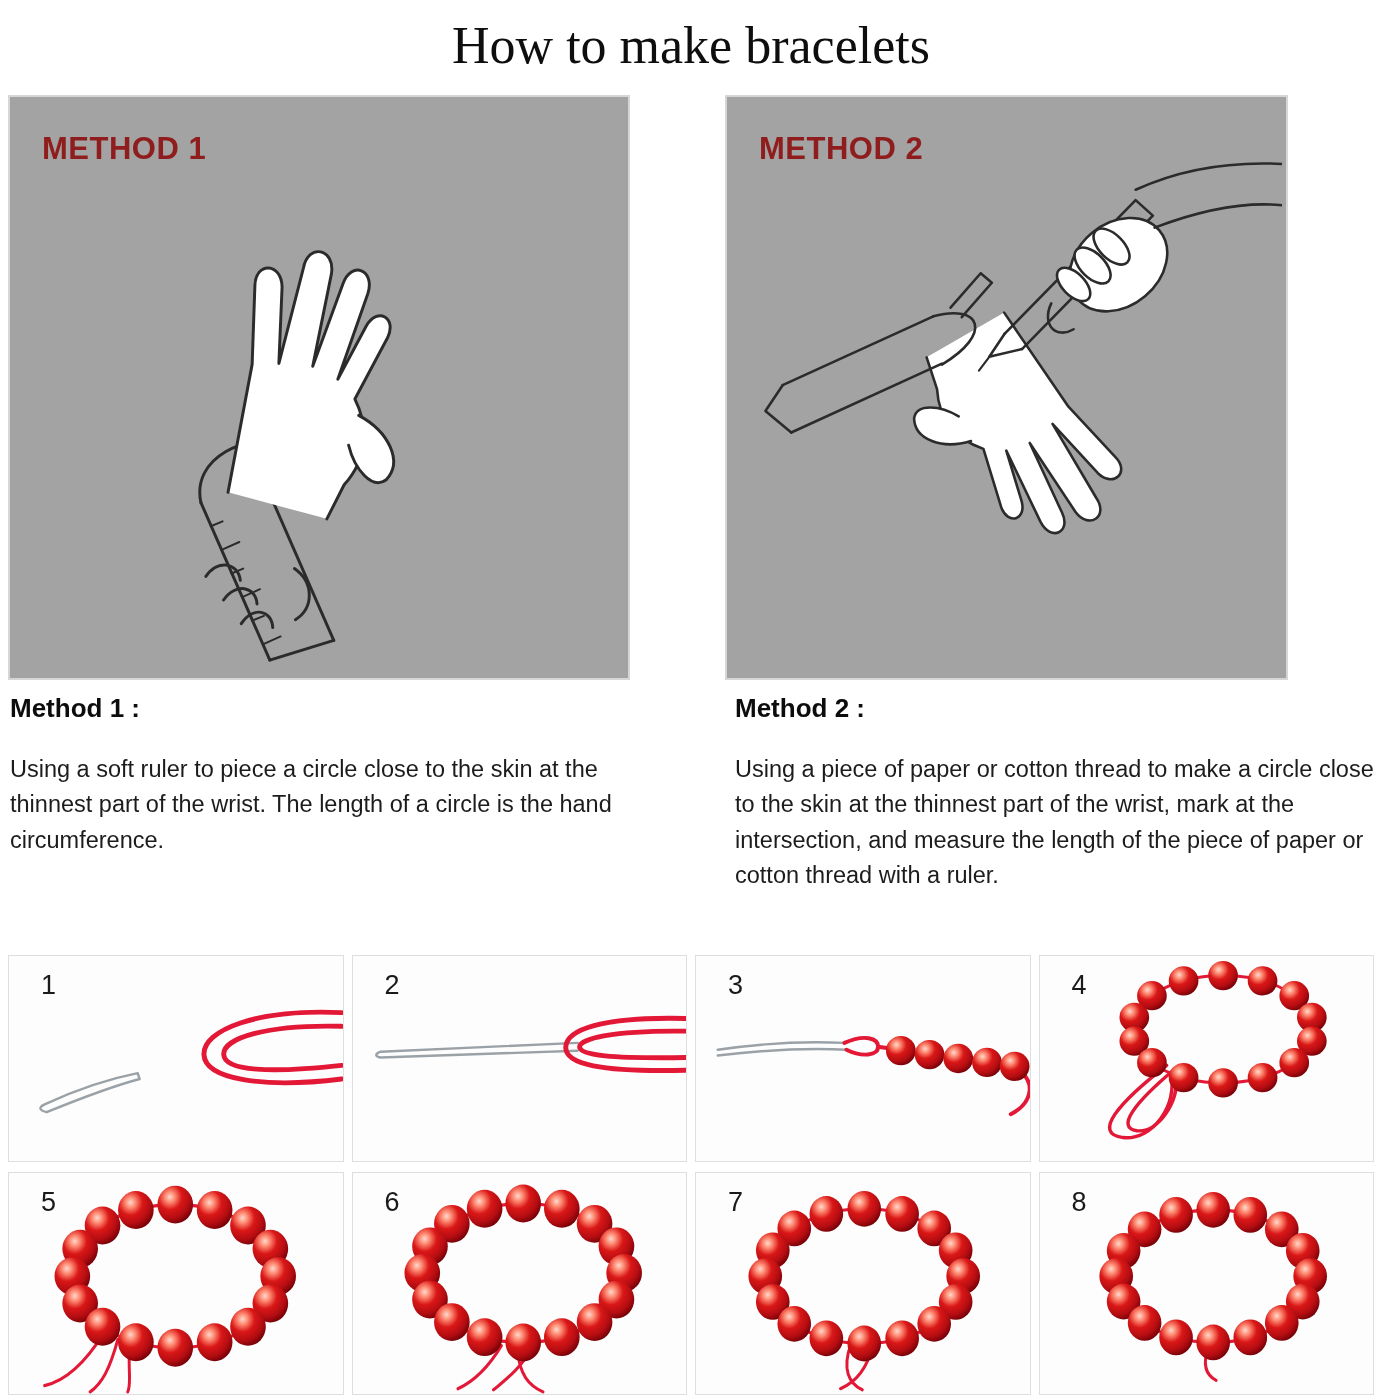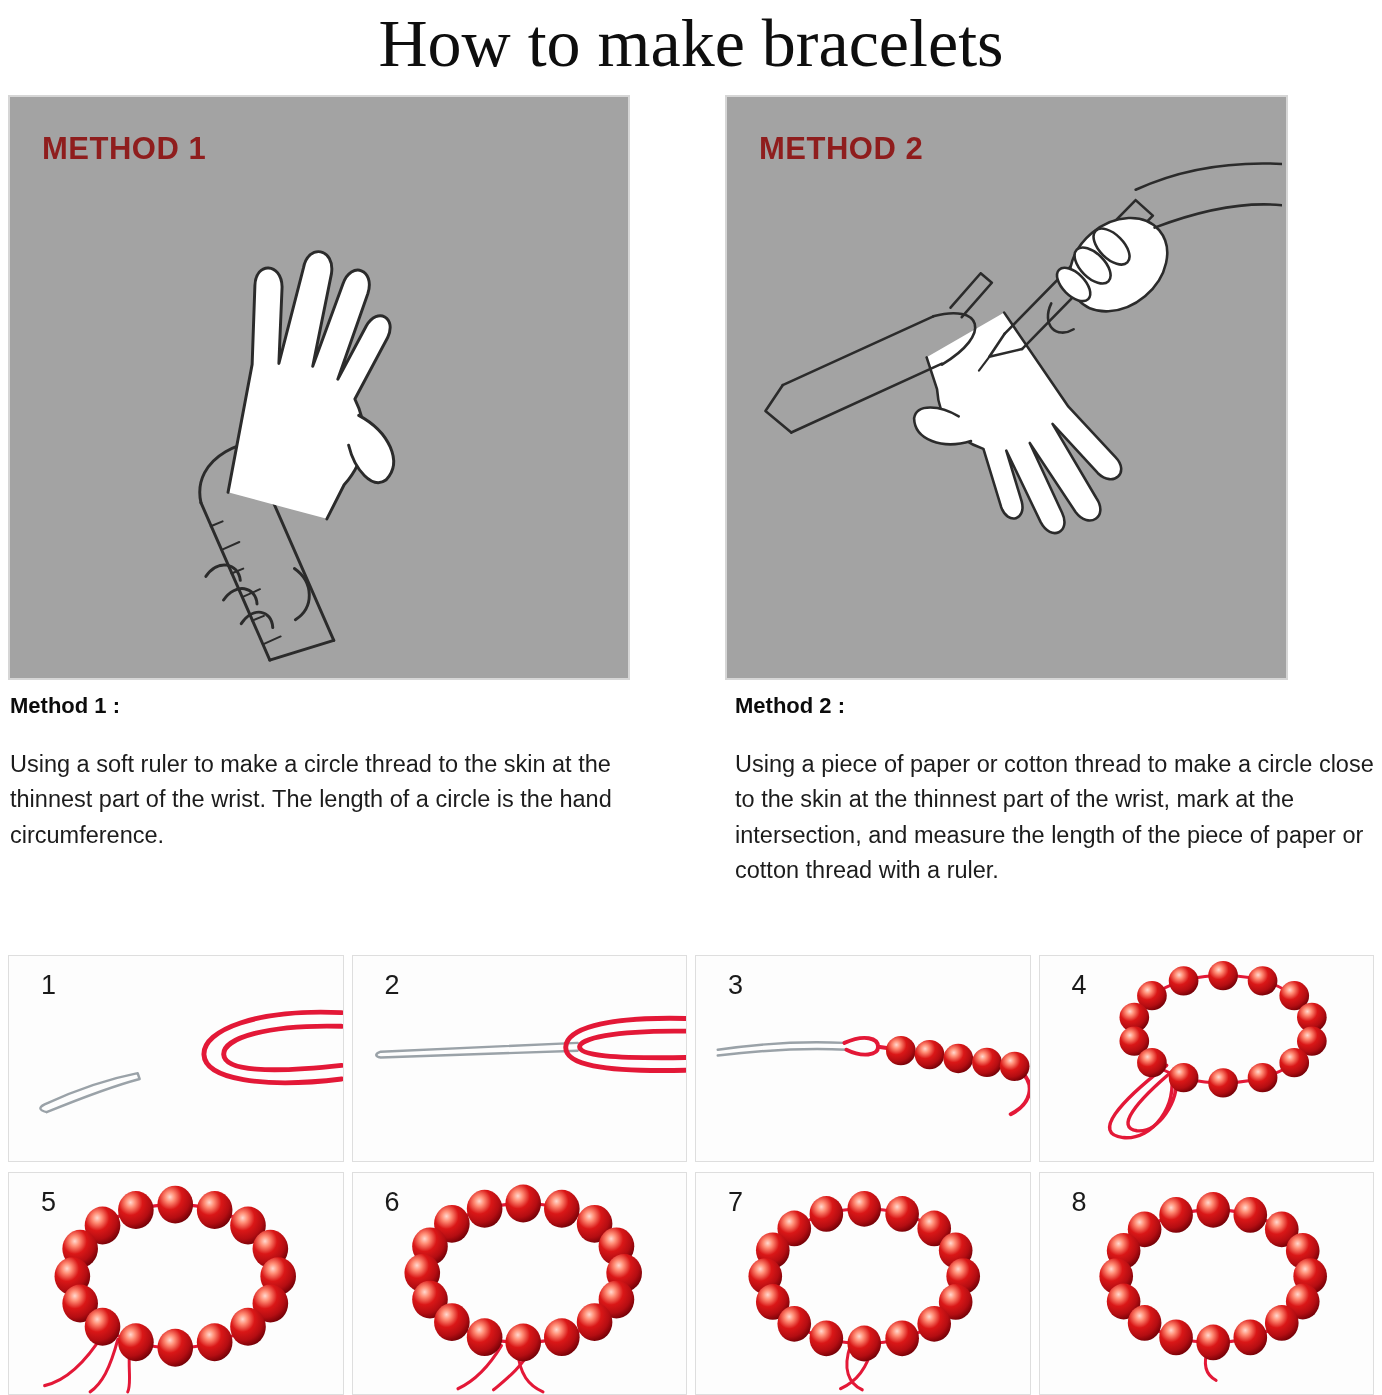--- a/index.html
+++ b/index.html
@@ -1,30 +1,30 @@
 <!DOCTYPE html>
 <html style="--accent: #8f1d1d; --thread: #e31837;"><head>
 <meta charset="utf-8">
 <style>
   html,body{margin:0;padding:0;background:#fff;}
   .page{position:relative;width:1382px;height:1395px;background:#fff;overflow:hidden;
         font-family:"Liberation Sans",sans-serif;color:#111;}
-  .title{position:absolute;top:0;left:0;right:0;margin:0;padding-top:4px;text-align:center;
-         font-family:"Liberation Serif",serif;font-weight:400;font-size:68px;color:#0e0e0e;}
+  .title{position:absolute;top:0;left:0;right:0;margin:0;padding-top:16px;text-align:center;
+         font-family:"Liberation Serif",serif;font-weight:400;font-size:52px;color:#0e0e0e;}
   .panel{position:absolute;top:95px;height:585px;background:#a3a3a3;border:2px solid #d6d6d6;box-sizing:border-box;}
   .panel-1{left:8px;width:622px;}
   .panel-2{left:725px;width:563px;}
   .method-label{position:absolute;top:34px;left:32px;font-size:31px;font-weight:700;
                 color:var(--accent,#8f1d1d);letter-spacing:.5px;z-index:2;}
   .illus{position:absolute;left:4px;right:4px;top:8px;bottom:4px;}
   .illus svg{width:100%;height:100%;}
   .desc{position:absolute;top:693px;}
   .desc-1{left:10px;width:640px;}
   .desc-2{left:735px;width:644px;}
-  .desc h2{margin:0 0 28px;font-size:22px;font-weight:700;color:#0c0c0c;}
+  .desc h2{margin:0 0 28px;font-size:26px;font-weight:700;color:#0c0c0c;}
   .desc p{margin:0;font-size:23.5px;line-height:1.5;color:#1c1c1c;}
   .steps-row{position:absolute;left:8px;right:8px;display:grid;grid-template-columns:repeat(4,1fr);gap:8px;}
   .row-1{top:955px;height:207px;}
   .row-2{top:1172px;height:223px;}
   .step-cell{position:relative;border:1px solid #dedede;background:#fdfdfd;box-sizing:border-box;}
   .step-num{position:absolute;top:14px;left:32px;font-size:27px;color:#1a1a1a;z-index:2;}
   .step-art{position:absolute;inset:0;}
   .step-art svg{width:100%;height:100%;}
   .thread{stroke:var(--thread,#e31837);fill:none;stroke-linecap:round;}
   .needle{stroke:#9aa2a8;fill:none;stroke-width:2.5;stroke-linecap:round;}
@@ -101,21 +101,21 @@
 
           <path d="M 492,92 C 550,70 600,62 640,66"></path>
           <path d="M 470,48 C 520,25 580,15 640,18"></path>
         </g>
       </svg>
     </div>
   </div>
 
   <section class="desc desc-1">
     <h2>Method 1 :</h2>
-    <p>Using a soft ruler to make a circle thread to the skin at the thinnest part of the wrist. The length of a circle is the hand circumference.</p>
+    <p>Using a soft ruler to piece a circle close to the skin at the thinnest part of the wrist. The length of a circle is the hand circumference.</p>
   </section>
   <section class="desc desc-2">
     <h2>Method 2 :</h2>
     <p>Using a piece of paper or cotton thread to make a circle close to the skin at the thinnest part of the wrist, mark at the intersection, and measure the length of the piece of paper or cotton thread with a ruler.</p>
   </section>
 
   <div class="steps-row row-1">
 
     <figure class="step-cell" style="margin:0">
       <span class="step-num">1</span>

